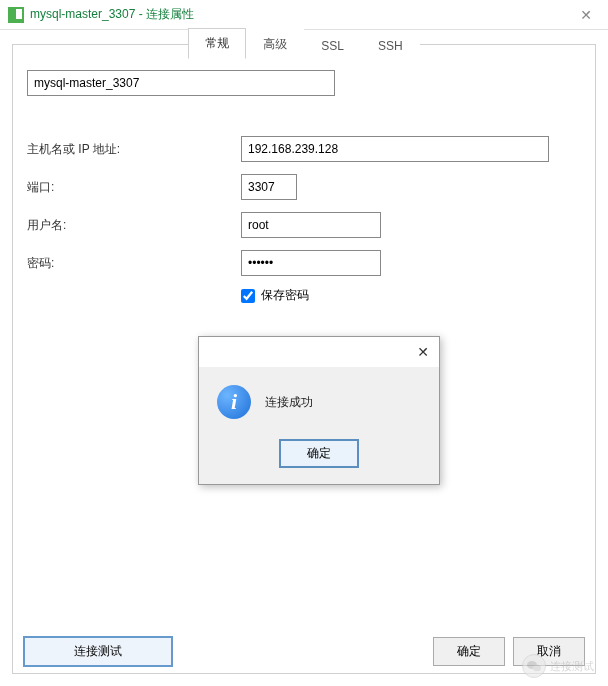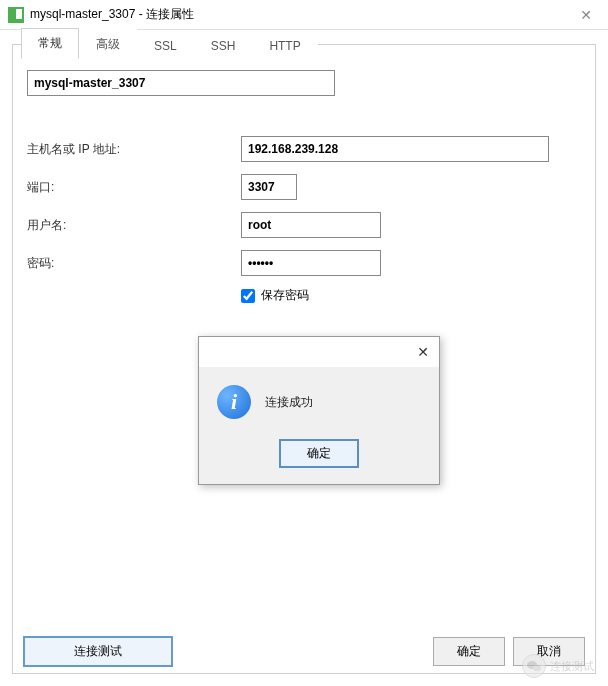--- a/index.html
+++ b/index.html
@@ -35,21 +35,21 @@
     .app-icon::after {
       content: "";
       position: absolute;
       right: 2px;
       top: 2px;
       width: 6px;
       height: 10px;
       background: #fff;
     }
     .title-text {
-      color: #000000;
+      color: #15803d;
       flex: 1;
     }
     .close-x {
       color: #888;
       font-size: 14px;
       padding: 0 8px;
       cursor: pointer;
     }
     .main-frame {
       border: 1px solid #d0d0d0;
@@ -59,20 +59,21 @@
       background: #fff;
     }
     .tabs {
       display: flex;
       align-items: flex-end;
       height: 28px;
       position: absolute;
       top: -14px;
       left: 8px;
       right: 8px;
+      justify-content: center;
     }
     .tab {
       padding: 6px 16px;
       background: #fff;
       color: #333;
       cursor: pointer;
       font-size: 12px;
       border: 1px solid transparent;
       border-bottom: none;
     }
@@ -98,21 +99,20 @@
       width: 214px;
       color: #333;
     }
     .form-input {
       height: 26px;
       border: 1px solid #888;
       padding: 2px 6px;
       font-size: 12px;
       font-family: inherit;
       background: #fff;
-      font-weight: bold;
     }
     .input-wide { width: 308px; }
     .input-port { width: 56px; }
     .input-med { width: 140px; }
     .checkbox-row {
       display: flex;
       align-items: center;
       margin-left: 214px;
       margin-top: 6px;
     }
@@ -243,21 +243,20 @@
   <span class="title-text">mysql-master_3307 - 连接属性</span>
   <span class="close-x">✕</span>
 </div>
 
 <div class="main-frame">
   <div class="tabs">
     <div class="tab active">常规</div>
     <div class="tab">高级</div>
     <div class="tab">SSL</div>
     <div class="tab">SSH</div>
-    <div class="tab">HTTP</div>
   </div>
 
   <div class="form-area">
     <div class="form-row">
       <input class="form-input input-wide" value="mysql-master_3307" style="">
     </div>
 
     <div class="gap"></div>
 
     <div class="form-row">

